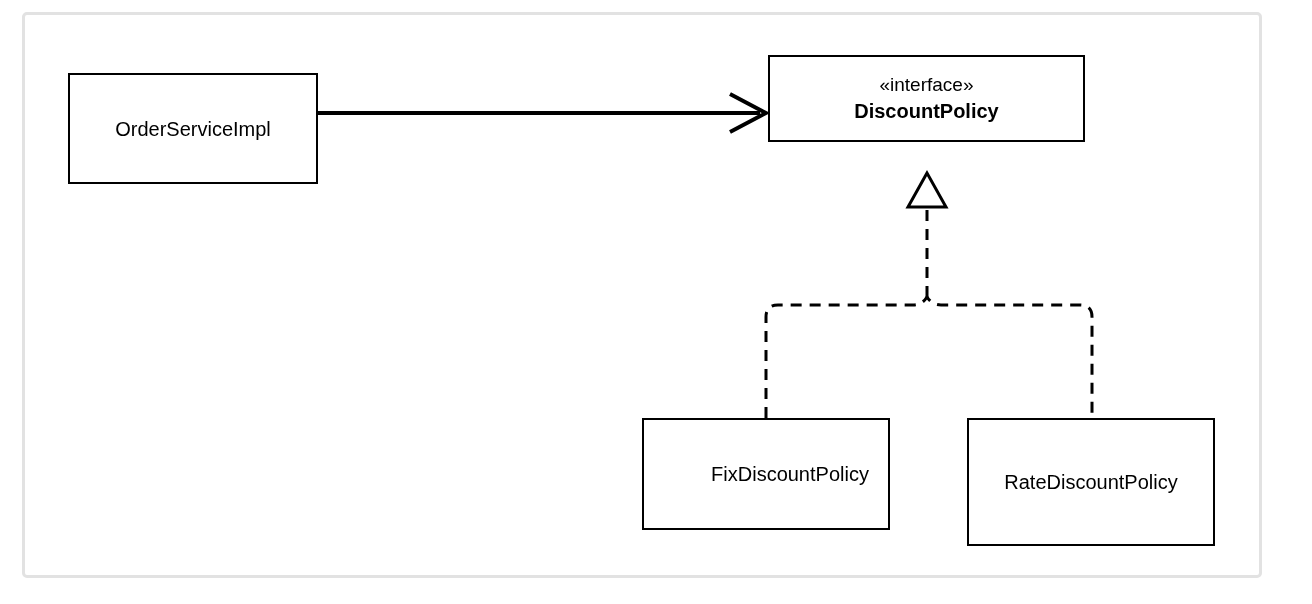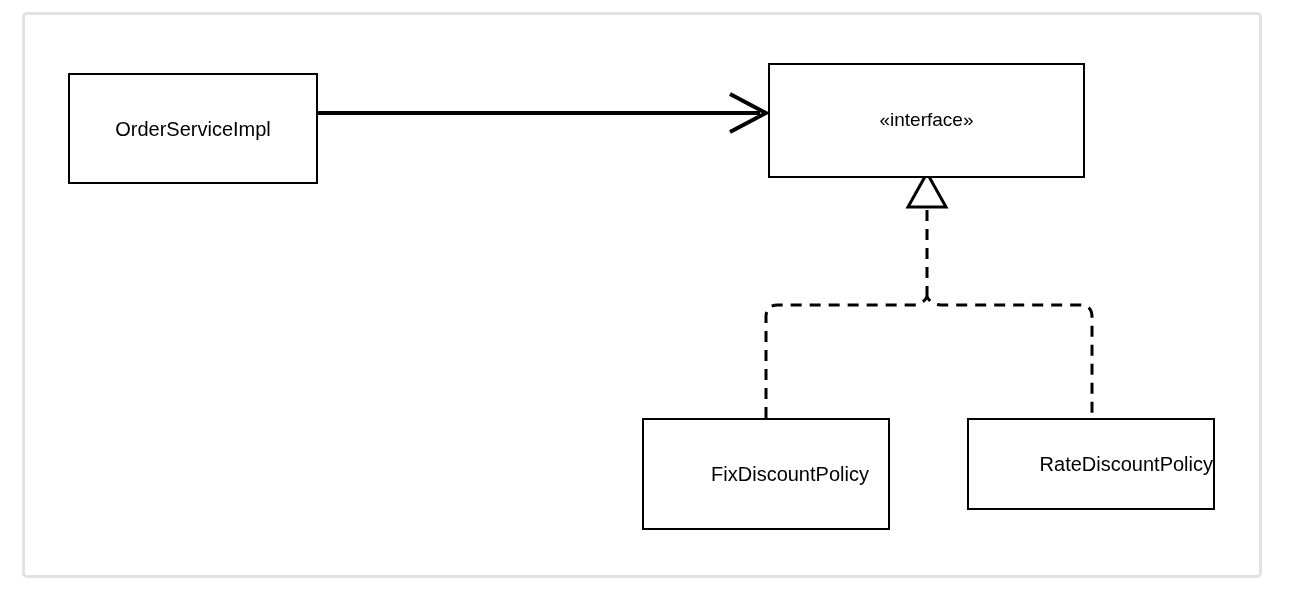--- a/index.html
+++ b/index.html
@@ -35,23 +35,23 @@
     border: 2px solid #000000;
     display: flex;
     flex-direction: column;
     align-items: center;
     justify-content: center;
     text-align: center;
     font-size: 20px;
     line-height: 1.3;
   }
   .node-order    { left: 68px;  top: 73px;  width: 250px; height: 111px; }
-  .node-iface    { left: 768px; top: 55px;  width: 317px; height: 115px; margin-top: 8px; }
+  .node-iface    { left: 768px; top: 55px;  width: 317px; height: 87px; }
   .node-fix      { left: 642px; top: 418px; width: 248px; height: 112px; padding-left: 48px; }
-  .node-rate     { left: 967px; top: 418px; width: 248px; height: 92px; align-items: flex-end; }
+  .node-rate     { left: 967px; top: 418px; width: 248px; height: 128px; }
   .stereotype { font-weight: 400; font-size: 19px; }
   .iface-name { font-weight: 700; font-size: 20px; }
 </style>
 </head>
 <body>
 
 <div class="canvas">
 
   <div class="frame"></div>
 
@@ -68,20 +68,21 @@
       <polygon points="927,173 908,207 946,207" fill="#ffffff" stroke="#000000" stroke-width="3"></polygon>
     </g>
   </svg>
 
   <div class="uml-node node-order">
     <span>OrderServiceImpl</span>
   </div>
 
   <div class="uml-node node-iface">
     <span class="stereotype">«interface»</span>
+    <span class="iface-name">DiscountPolicy</span>
   </div>
 
   <div class="uml-node node-fix">
     <span>FixDiscountPolicy</span>
   </div>
 
   <div class="uml-node node-rate">
     <span>RateDiscountPolicy</span>
   </div>
 

